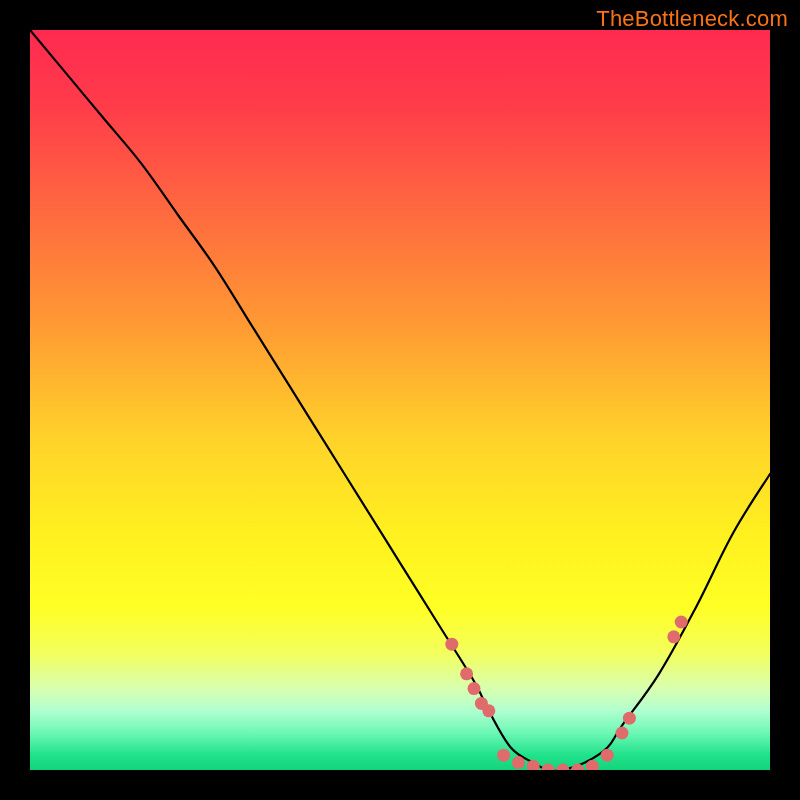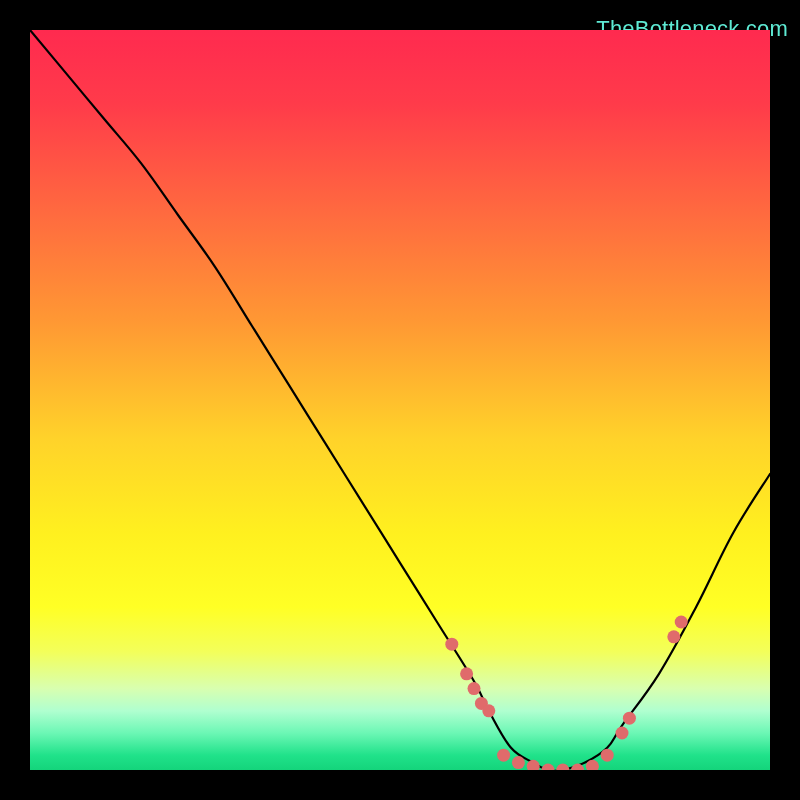--- a/index.html
+++ b/index.html
@@ -1,25 +1,25 @@
 <!DOCTYPE html>
 <html><head>
 <meta charset="utf-8">
 <style>
   * { margin: 0; padding: 0; box-sizing: border-box; }
   html, body { width: 800px; height: 800px; background: #000; overflow: hidden; }
   .wrap { position: relative; width: 800px; height: 800px; background: #000; }
   .watermark {
     position: absolute;
-    top: 16px;
+    top: 6px;
     right: 12px;
     font-family: Arial, Helvetica, sans-serif;
     font-size: 22px;
     font-weight: 500;
-    color: #5eead4;
+    color: #f97316;
     letter-spacing: 0.2px;
   }
   .plot {
     position: absolute;
     left: 30px;
     top: 30px;
     width: 740px;
     height: 740px;
   }
   .gradient {

